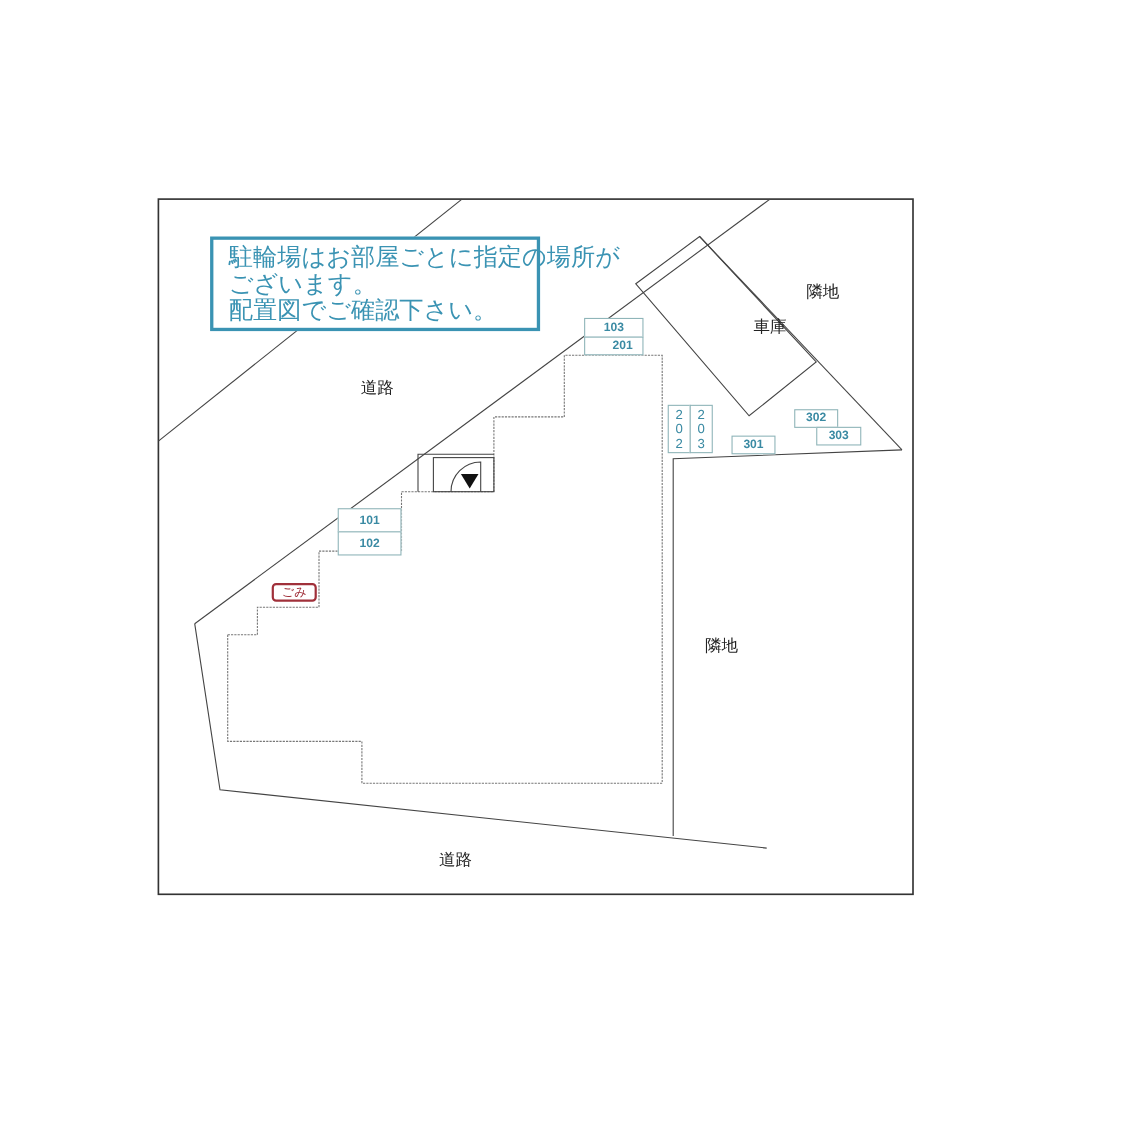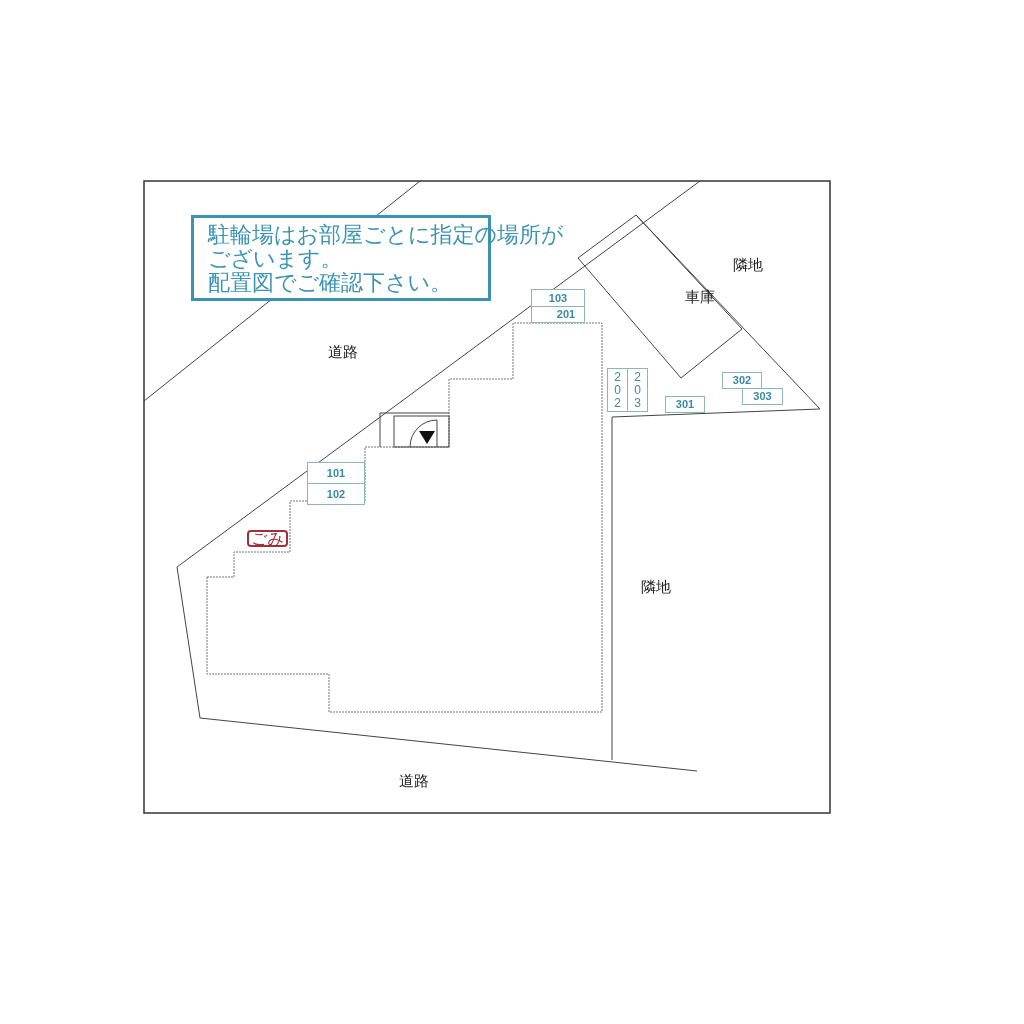--- a/index.html
+++ b/index.html
@@ -12,21 +12,21 @@
     .notice div { white-space: nowrap; }
     .label { position: absolute; font-size: 15px; color: #222; white-space: nowrap; }
     .slot { position: absolute; border: 1px solid #8fb5b9; box-sizing: border-box;
             color: #3a8aa3; font-size: 11px; text-align: center; background: #fff;
             font-family: "Liberation Sans", sans-serif; font-weight: bold; }
     .vslot { position: absolute; border: 1px solid #8fb5b9; box-sizing: border-box;
              color: #3a8aa3; font-size: 12px; text-align: center; line-height: 13px;
              padding-top: 2px; background: #fff; font-family: "Liberation Sans", sans-serif; }
     .gomi { position: absolute; left: 247px; top: 530px; width: 41px; height: 17px;
             border: 2px solid #a0303a; border-radius: 4px; box-sizing: border-box;
-            color: #a0303a; font-size: 16px; text-align: center; line-height: 13px; background:#fff; }
+            color: #a0303a; font-size: 11px; text-align: center; line-height: 13px; background:#fff; }
   </style>
 </head>
 <body>
 
 <svg class="map" width="1024" height="1024">
 
   <rect x="144" y="181" width="686" height="632" fill="none" stroke="#333" stroke-width="1.5"></rect>
 
   <line x1="144" y1="401" x2="420" y2="181" stroke="#444" stroke-width="1"></line>
   <line x1="177" y1="567" x2="700" y2="181" stroke="#444" stroke-width="1"></line>

